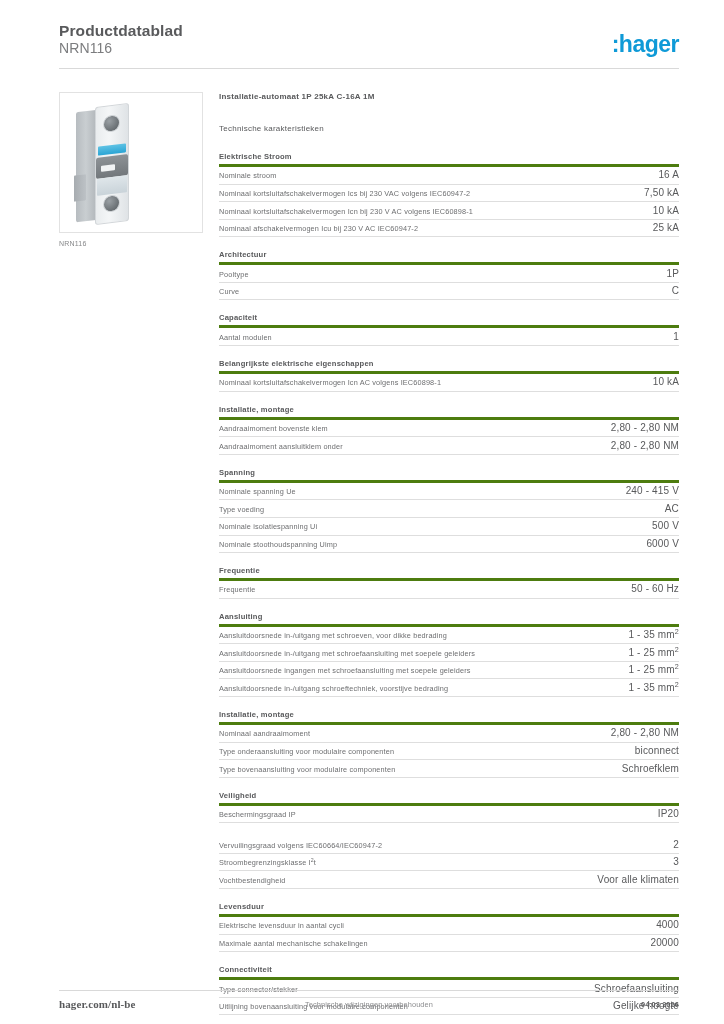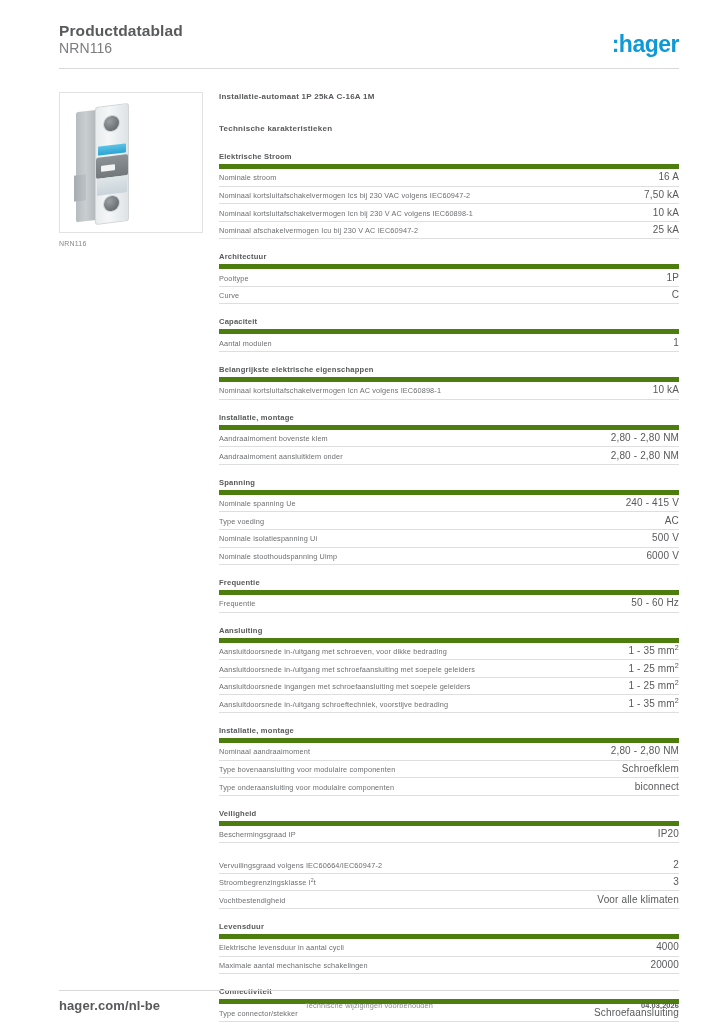--- a/index.html
+++ b/index.html
@@ -192,37 +192,37 @@
   .doc-title {
     font-size: 8px;
     font-weight: bold;
     color: #58595b;
     letter-spacing: 0.25px;
     margin: 0 0 22px 0;
     line-height: 10px;
   }
   .doc-subtitle {
     font-size: 8px;
-    font-weight: bold;
+    font-weight: normal;
     color: #58595b;
     letter-spacing: 0.25px;
     margin: 0 0 18px 0;
     line-height: 10px;
   }
 
   .section {
     margin-bottom: 13px;
   }
   .section-title {
     font-size: 7.6px;
     font-weight: bold;
     color: #58595b;
     letter-spacing: 0.2px;
     padding-bottom: 3px;
-    border-bottom: 5px solid #4d7c0f;
+    border-bottom: 3px solid #4d7c0f;
     line-height: 9px;
   }
   .spec-row {
     display: flex;
     justify-content: space-between;
     align-items: baseline;
     border-bottom: 1px solid #dedede;
     padding: 3.4px 0 3.2px 0;
     line-height: 9px;
   }
@@ -260,24 +260,25 @@
   .footer {
     position: absolute;
     left: 56px;
     top: 998px;
     width: 620px;
     display: flex;
     justify-content: space-between;
     align-items: center;
   }
   .footer-left {
-    font-size: 13px;
+    font-size: 11px;
     font-weight: bold;
     color: #58595b;
     letter-spacing: 0.1px;
+    font-family: Liberation Serif, serif;
   }
   .footer-center {
     font-size: 7.4px;
     color: #8c8d8f;
     letter-spacing: 0.1px;
     position: absolute;
     left: 50%;
     transform: translateX(-50%);
     white-space: nowrap;
   }
@@ -419,26 +420,26 @@
             <div class="spec-value">1 - 35 mm<sup>2</sup></div>
           </div>
         </div>
         <div class="section">
           <div class="section-title">Installatie, montage</div>
           <div class="spec-row">
             <div class="spec-label">Nominaal aandraaimoment</div>
             <div class="spec-value">2,80 - 2,80 NM</div>
           </div>
           <div class="spec-row">
+            <div class="spec-label">Type onderaansluiting voor modulaire componenten</div>
+            <div class="spec-value">biconnect</div>
+          </div>
+          <div class="spec-row">
             <div class="spec-label">Type bovenaansluiting voor modulaire componenten</div>
             <div class="spec-value">Schroefklem</div>
-          </div>
-          <div class="spec-row">
-            <div class="spec-label">Type onderaansluiting voor modulaire componenten</div>
-            <div class="spec-value">biconnect</div>
           </div>
         </div>
         <div class="section">
           <div class="section-title">Veiligheid</div>
           <div class="spec-row">
             <div class="spec-label">Beschermingsgraad IP</div>
             <div class="spec-value">IP20</div>
           </div>
         </div>
         <div class="section">

